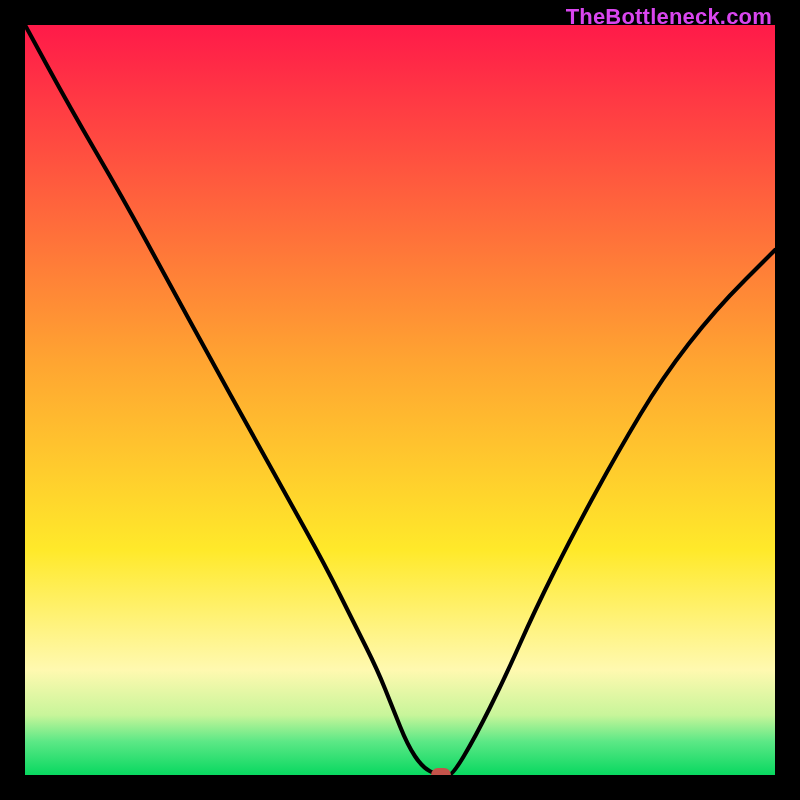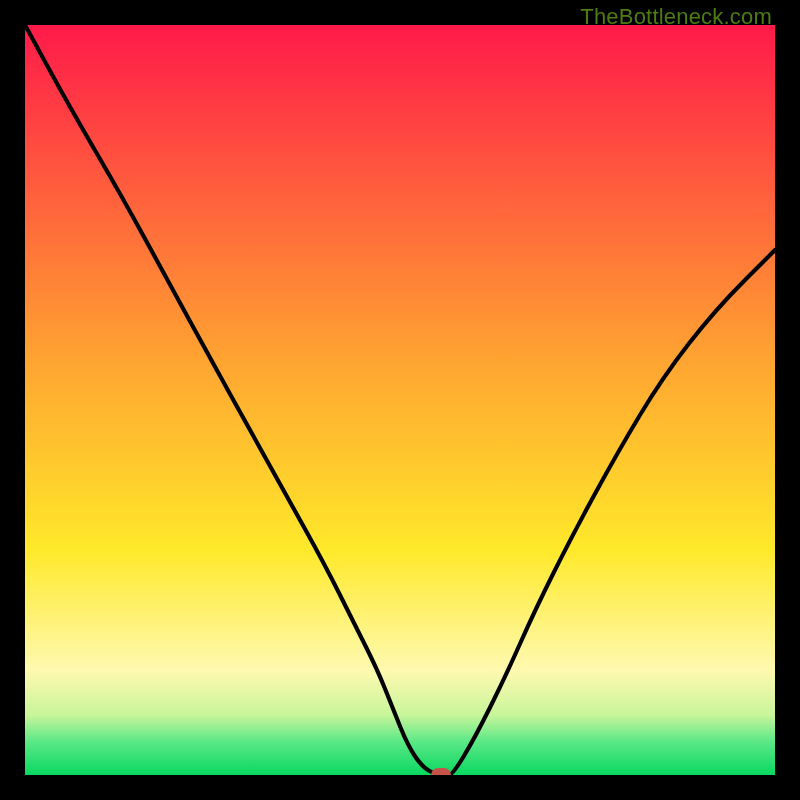--- a/index.html
+++ b/index.html
@@ -28,23 +28,23 @@
     overflow: hidden;
   }
   .gradient {
     position: absolute;
     inset: 0;
   }
   .watermark {
     position: absolute;
     top: 4px;
     right: 28px;
-    color: #4d7c0f;
+    color: #d946ef;
     font-size: 22px;
-    font-weight: 400;
+    font-weight: 700;
     letter-spacing: 0.2px;
   }
   svg.curve {
     position: absolute;
     inset: 0;
     width: 100%;
     height: 100%;
   }
   .marker {
     position: absolute;

